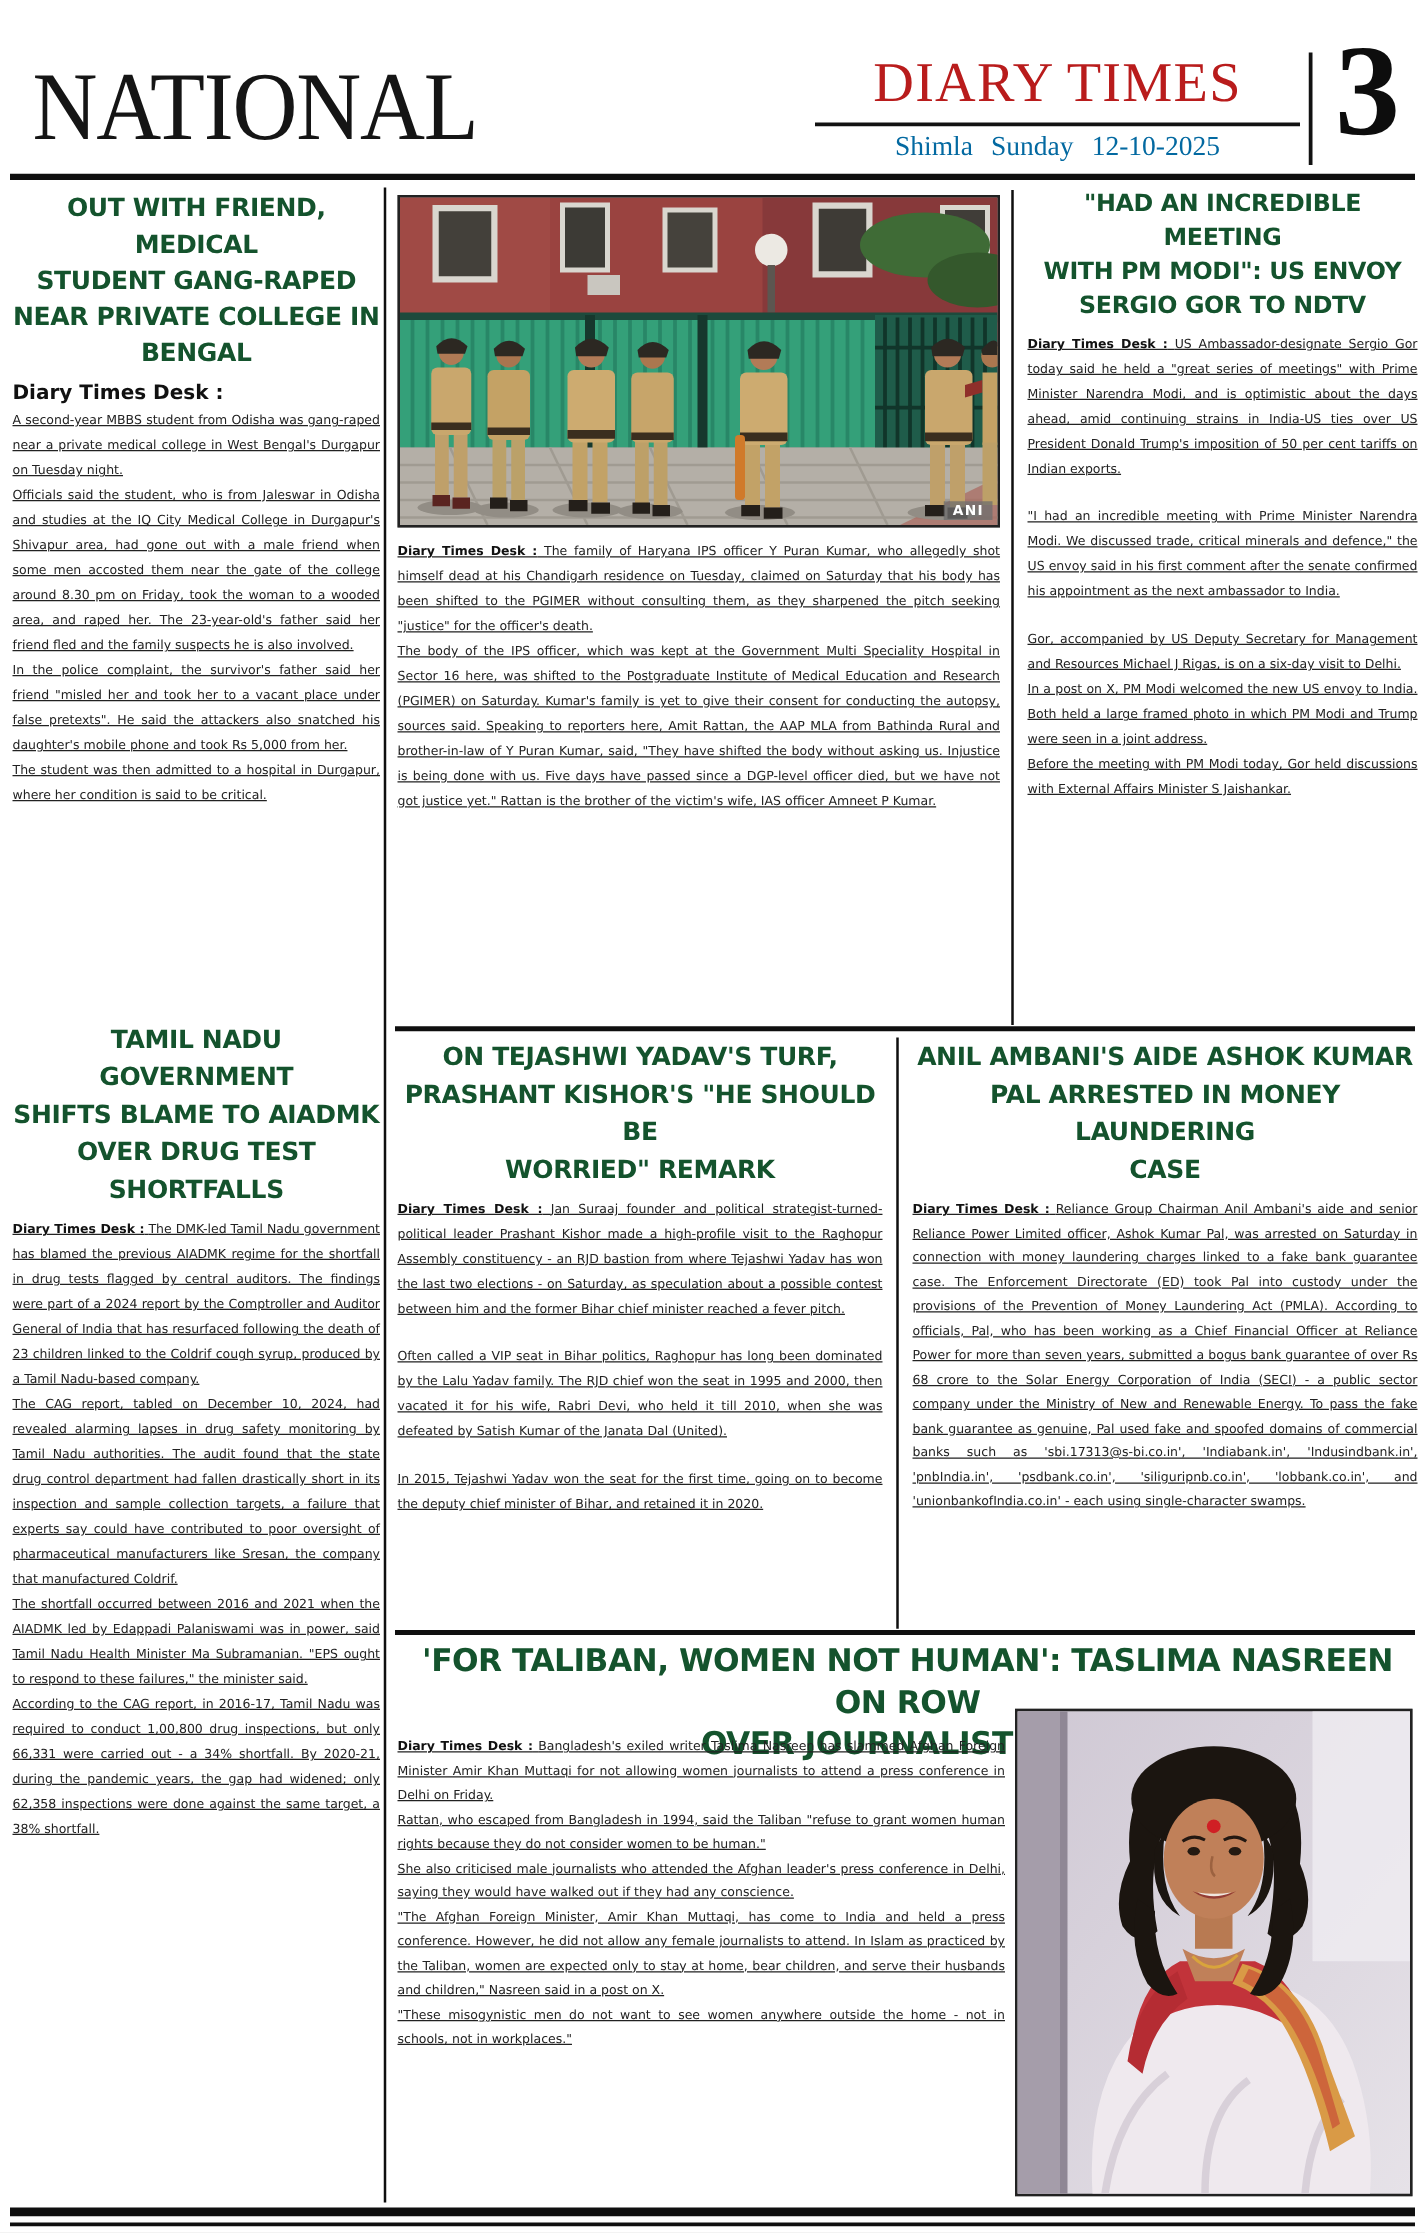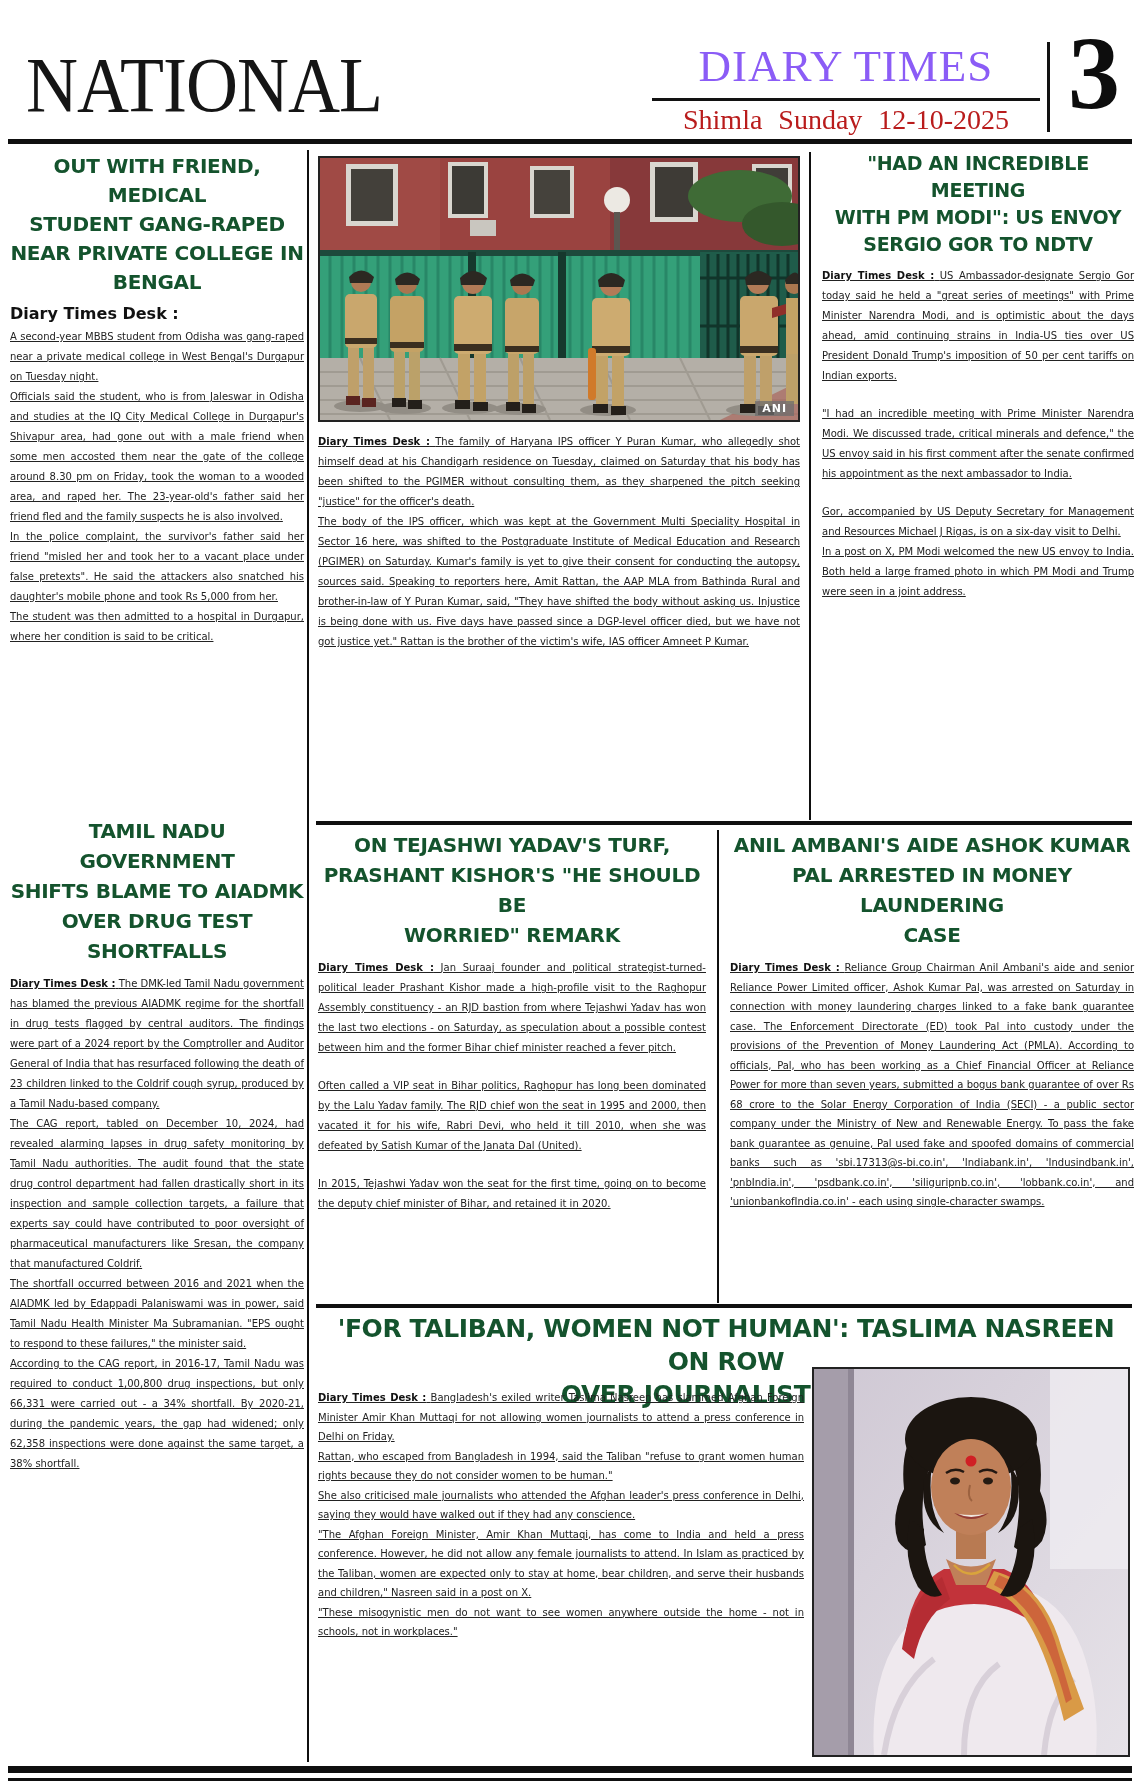--- a/index.html
+++ b/index.html
@@ -7,23 +7,23 @@
     position:relative;width:1140px;height:1786px;background:#ffffff;
     margin:0 auto;overflow:hidden;color:#1b1b1b;
     font-family:"DejaVu Sans", sans-serif;
   }
   .abs{position:absolute;}
   .serif{font-family:"Liberation Serif", serif;}
   .national{
     left:26px;top:46px;font-size:72px;line-height:1;color:#151515;
     letter-spacing:-1px;transform:scaleY(1.08);transform-origin:top left;font-weight:400;
   }
-  .masthead{left:650px;top:42px;width:392px;text-align:center;font-size:45px;line-height:1.1;color:#8b5cf6;letter-spacing:1px;}
+  .masthead{left:650px;top:42px;width:392px;text-align:center;font-size:45px;line-height:1.1;color:#b91c1c;letter-spacing:1px;}
   .masthead-rule{left:652px;top:98px;width:388px;height:3px;background:#121212;}
-  .dateline{left:650px;top:104px;width:392px;text-align:center;font-size:28px;color:#b91c1c;word-spacing:9px;}
+  .dateline{left:650px;top:104px;width:392px;text-align:center;font-size:22px;color:#0369a1;word-spacing:9px;}
   .pagenum-bar{left:1047px;top:42px;width:3px;height:90px;background:#121212;}
   .pagenum{left:1052px;top:18px;width:84px;text-align:center;font-size:104px;line-height:1.05;font-weight:700;color:#0d0d0d;}
   .hrule{background:#0f0f0f;}
   .vrule{background:#0f0f0f;}
   .article{position:absolute;}
   .headline{
     font-weight:700;text-align:center;color:#14532d;white-space:pre-line;
     letter-spacing:-0.3px;margin:0;
   }
   .hl-a1{font-size:20px;line-height:29px;}
@@ -283,20 +283,21 @@
 
   <div class="article" style="left:822px;top:150px;width:312px;">
     <h2 class="headline hl-a4" style="margin-bottom:8px;">"HAD AN INCREDIBLE MEETING
 WITH PM MODI": US ENVOY
 SERGIO GOR TO NDTV</h2>
     <div class="body">
       <p class="gap"><span class="byline">Diary Times Desk :</span> <span>US Ambassador-designate Sergio Gor today said he held a "great series of meetings" with Prime Minister Narendra Modi, and is optimistic about the days ahead, amid continuing strains in India-US ties over US President Donald Trump's imposition of 50 per cent tariffs on Indian exports.</span></p>
       <p class="gap">"I had an incredible meeting with Prime Minister Narendra Modi. We discussed trade, critical minerals and defence," the US envoy said in his first comment after the senate confirmed his appointment as the next ambassador to India.</p>
       <p>Gor, accompanied by US Deputy Secretary for Management and Resources Michael J Rigas, is on a six-day visit to Delhi.</p>
       <p>In a post on X, PM Modi welcomed the new US envoy to India. Both held a large framed photo in which PM Modi and Trump were seen in a joint address.</p>
+      <p>Before the meeting with PM Modi today, Gor held discussions with External Affairs Minister S Jaishankar.</p>
     </div>
   </div>
 
   <div class="article" style="left:318px;top:830px;width:388px;">
     <h2 class="headline hl-a5" style="margin-bottom:8px;">ON TEJASHWI YADAV'S TURF,
 PRASHANT KISHOR'S "HE SHOULD BE
 WORRIED" REMARK</h2>
     <div class="body">
       <p class="gap"><span class="byline">Diary Times Desk :</span> <span>Jan Suraaj founder and political strategist-turned-political leader Prashant Kishor made a high-profile visit to the Raghopur Assembly constituency - an RJD bastion from where Tejashwi Yadav has won the last two elections - on Saturday, as speculation about a possible contest between him and the former Bihar chief minister reached a fever pitch.</span></p>
       <p class="gap">Often called a VIP seat in Bihar politics, Raghopur has long been dominated by the Lalu Yadav family. The RJD chief won the seat in 1995 and 2000, then vacated it for his wife, Rabri Devi, who held it till 2010, when she was defeated by Satish Kumar of the Janata Dal (United).</p>

